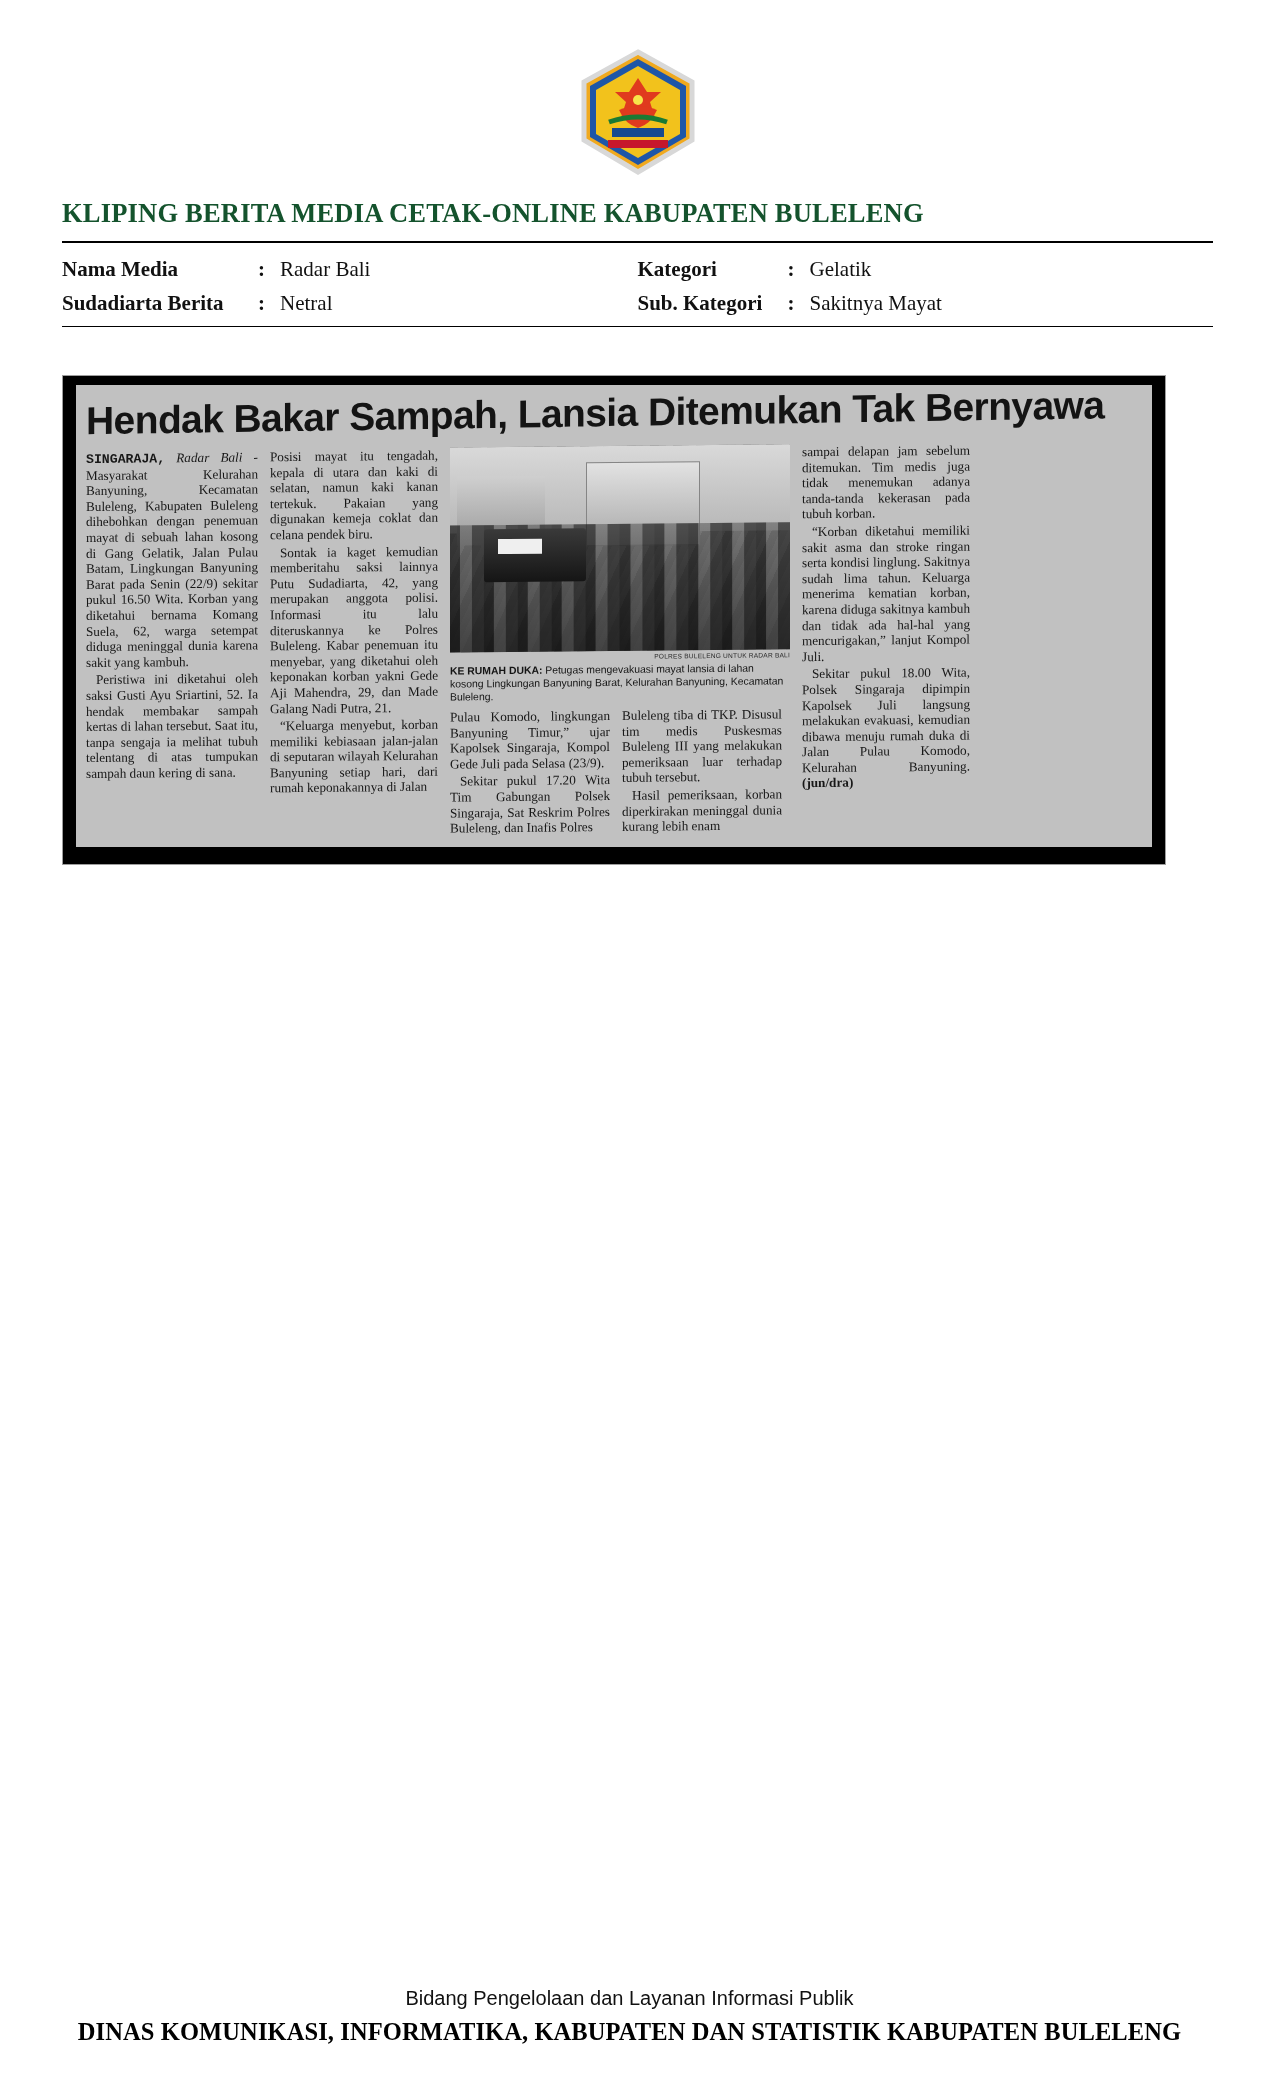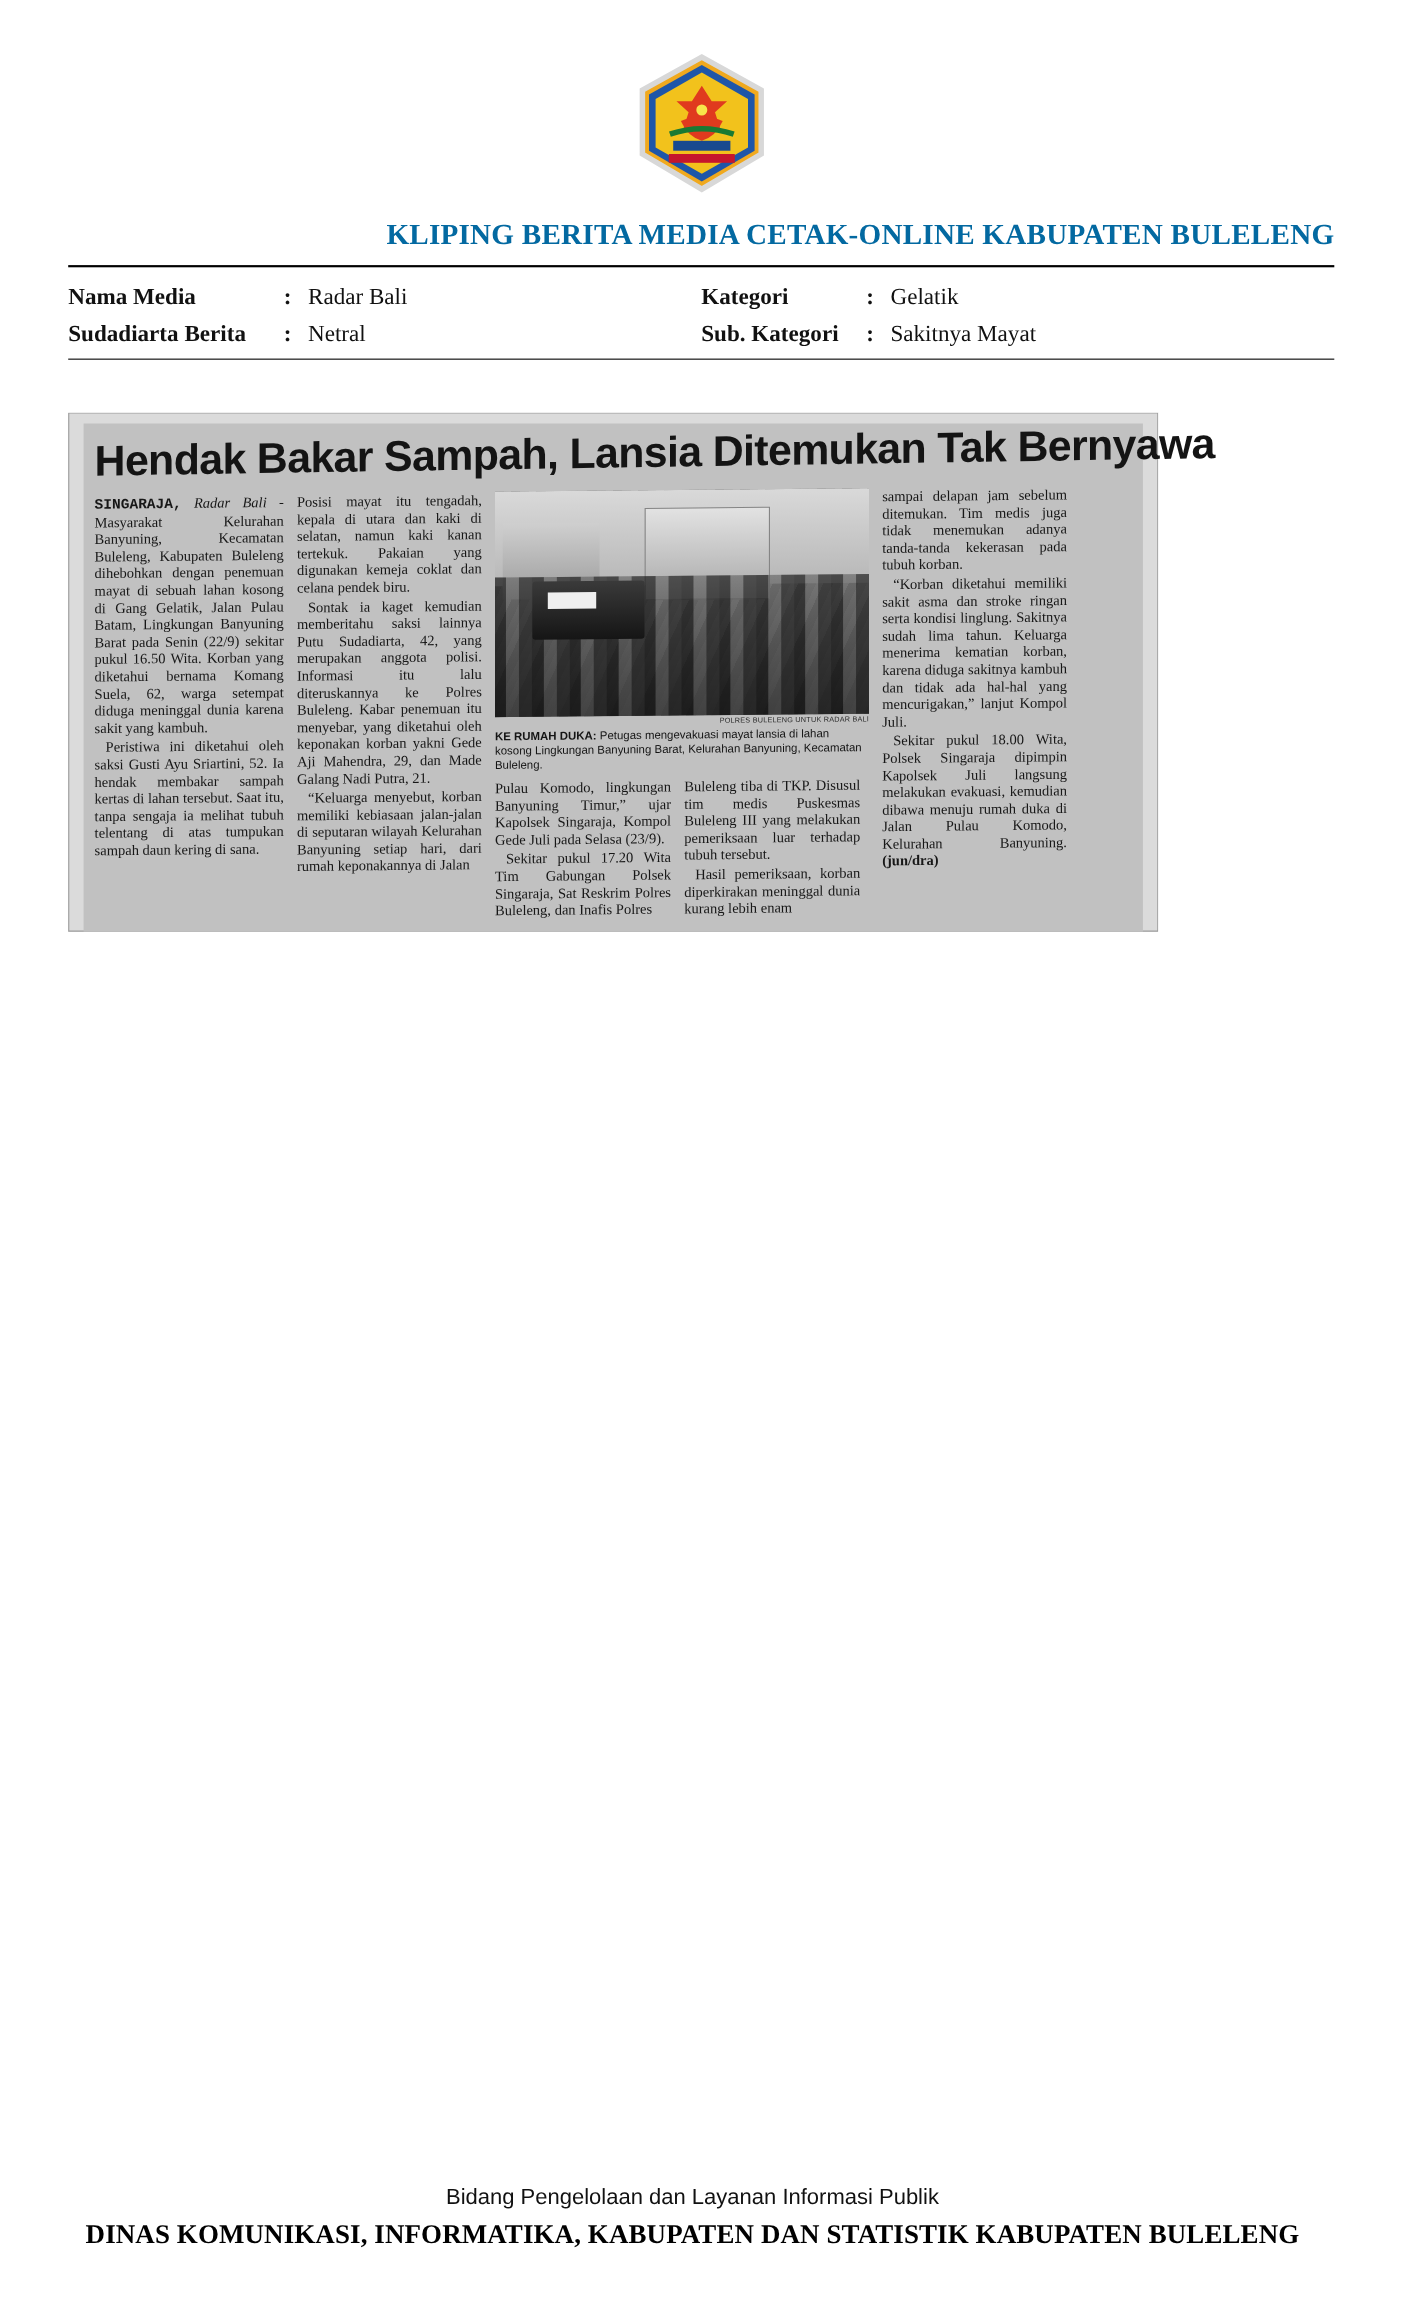--- a/index.html
+++ b/index.html
@@ -30,27 +30,27 @@
     justify-content: center;
   }
   .logo {
     width: 118px;
     height: 128px;
     position: relative;
   }
   .logo svg { display:block; }
 
   .kliping-title {
-    text-align: right;
+    text-align: left;
     font-family: "Liberation Serif", serif;
     font-weight: bold;
     font-size: 26.5px;
     letter-spacing: 0.2px;
     margin-top: 22px;
-    color: #0369a1;
+    color: #14532d;
   }
 
   .rule {
     border-bottom: 2.2px solid #000;
     margin-top: 12px;
   }
   .rule-thin {
     border-bottom: 1.6px solid #000;
   }
 
@@ -75,25 +75,25 @@
     width: 22px;
     flex: 0 0 22px;
     font-weight: bold;
   }
   .meta-value { font-weight: normal; }
   .meta-col.right .meta-label { width: 150px; flex: 0 0 150px; }
 
   
   .clipping {
     margin-top: 48px;
-    width: 991px;
+    width: 1104px;
     margin-left: 0px;
-    background: #fde047;
-    position: relative;
-    padding: 10px 14px 0 14px;
+    background: #000000;
+    position: relative;
+    padding: 10px 14px 18px 14px;
     box-sizing: border-box;
     filter: grayscale(100%);
     box-shadow: 0 0 0 1px #9e9e9c inset;
   }
   .clip-inner {
     background: #c2c1bd;
     position: relative;
   }
   .headline {
     font-family: "Liberation Sans", sans-serif;

